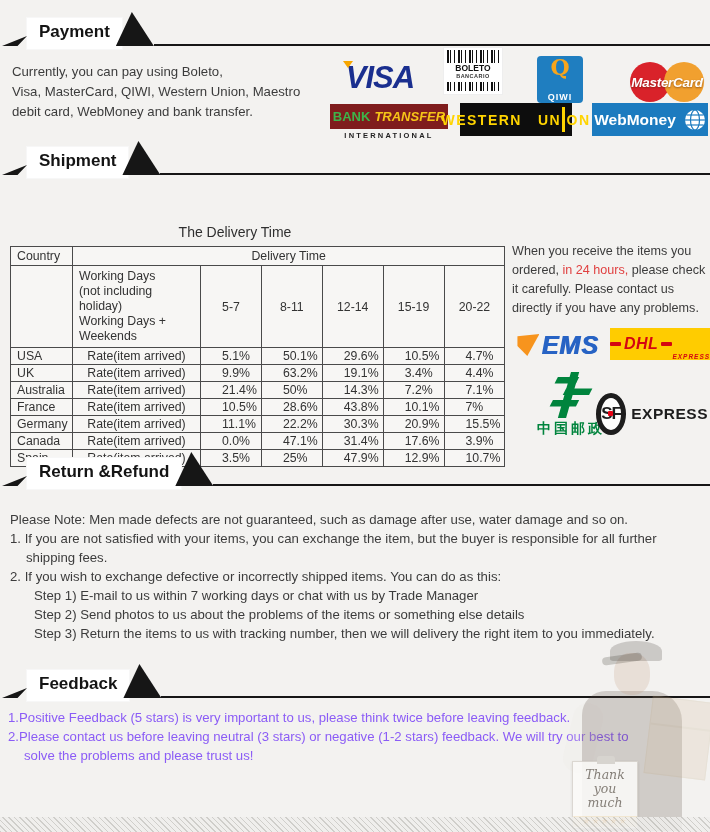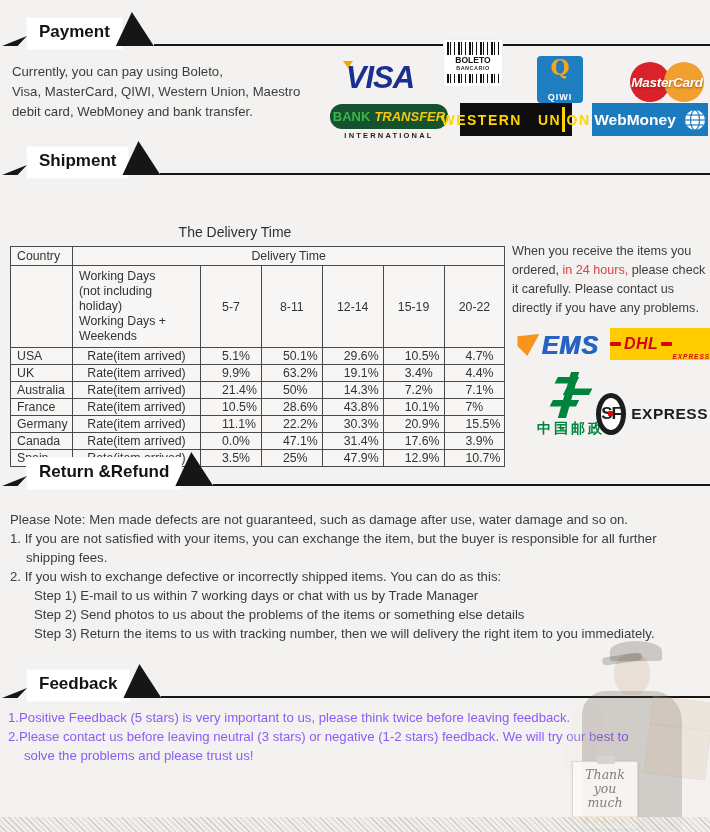--- a/index.html
+++ b/index.html
@@ -20,37 +20,37 @@
 
   
   .pay-text { position:absolute; left:12px; top:62px; width:318px; font-size:13.2px; line-height:1.5; color:#3c3c3c; }
 
   .logo { position:absolute; display:flex; align-items:center; justify-content:center; }
   
   .visa { left:333px; top:58px; width:94px; height:40px; }
   .visa .vtxt { font-size:31px; font-weight:bold; font-style:italic; color:#1a2f8f; letter-spacing:-1px; }
   .visa .vflag { position:absolute; left:10px; top:3px; width:10px; height:7px; background:#f7a600; clip-path:polygon(0 0,100% 0,50% 100%); }
   
-  .boleto { left:443px; top:39px; width:60px; height:48px; background:#fff; flex-direction:column; justify-content:flex-start; border:1px solid #eee; }
+  .boleto { left:443px; top:47px; width:60px; height:48px; background:#fff; flex-direction:column; justify-content:flex-start; border:1px solid #eee; }
   .bars { width:52px; height:13px; background:repeating-linear-gradient(90deg,#111 0 2px,#fff 2px 3px,#111 3px 4px,#fff 4px 7px,#111 7px 8px,#fff 8px 11px); margin-top:2px; }
   .bars.small { height:9px; }
   .boleto .bol-t { font-size:8.5px; font-weight:bold; color:#111; line-height:1.1; margin-top:1px; }
   .boleto .bol-s { font-size:5.5px; font-weight:bold; color:#333; letter-spacing:.5px; line-height:1.1; margin-bottom:1px; }
   
   .qiwi { left:537px; top:56px; width:46px; height:47px; background:#1f7ec0; border-radius:4px; flex-direction:column; }
   .qiwi .qq { color:#f8a51b; font-weight:bold; font-size:22px; line-height:1; font-family:"DejaVu Serif", serif; }
   .qiwi .qname { color:#fff; font-weight:bold; font-size:9px; letter-spacing:1px; margin-top:14px; border-bottom:1px solid rgba(255,255,255,.8); padding-bottom:1px; }
   
   .mc { left:628px; top:60px; width:78px; height:44px; }
   .mc .c1 { position:absolute; left:2px; top:2px; width:40px; height:40px; border-radius:50%; background:#d9222a; }
   .mc .c2 { position:absolute; right:2px; top:2px; width:40px; height:40px; border-radius:50%; background:#f1a02f; }
   .mc .mtxt { position:relative; z-index:2; color:#fff; font-style:italic; font-weight:bold; font-size:13.5px; text-shadow:0 1px 2px rgba(80,30,0,.55); letter-spacing:-.3px; }
   
   .bank { left:330px; top:104px; width:118px; height:36px; flex-direction:column; }
-  .bank .bbox { width:118px; height:25px; background:#14532d; border-radius:12px; display:flex; align-items:center; justify-content:center; gap:4px; }
+  .bank .bbox { width:118px; height:25px; background:#7f1d1d; border-radius:0; display:flex; align-items:center; justify-content:center; gap:4px; }
   .bank .w1 { color:#3db54a; font-weight:bold; font-size:13px; }
   .bank .w2 { color:#f5c518; font-weight:bold; font-style:italic; font-size:13px; }
   .bank .intl { font-size:7.5px; letter-spacing:2.2px; color:#222; font-weight:bold; margin-top:2px; }
   
   .wu { left:460px; top:103px; width:112px; height:33px; background:#0d0d0d; flex-direction:row; line-height:1; gap:16px; }
   .wu .wline { color:#ffd400; font-weight:bold; font-size:14px; letter-spacing:1.5px; }
   .wu .wbar { position:absolute; right:7px; top:4px; bottom:4px; width:3px; background:#ffd400; }
   
   .wm { left:592px; top:103px; width:116px; height:33px; background:#1c7bbf; gap:8px; }
   .wm .wmtxt { color:#fff; font-size:15.5px; font-weight:600; }

